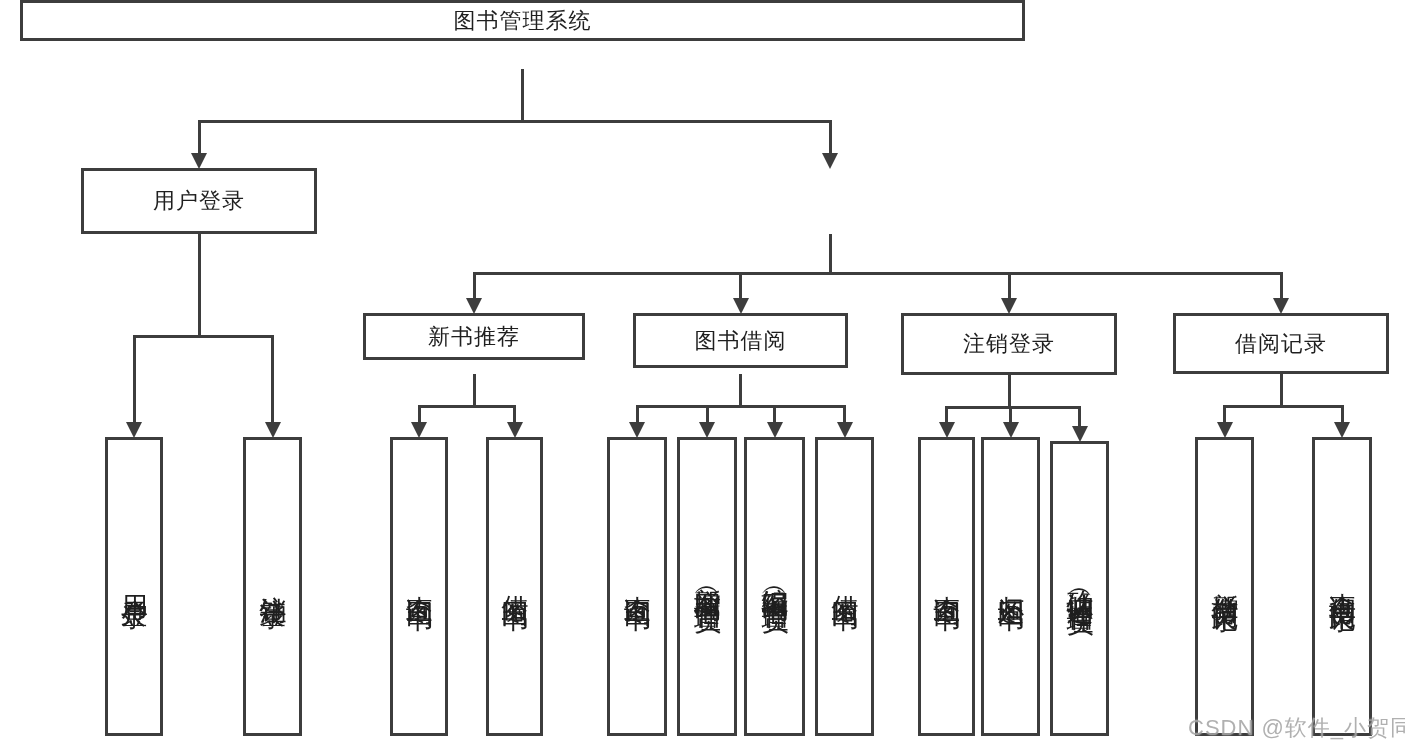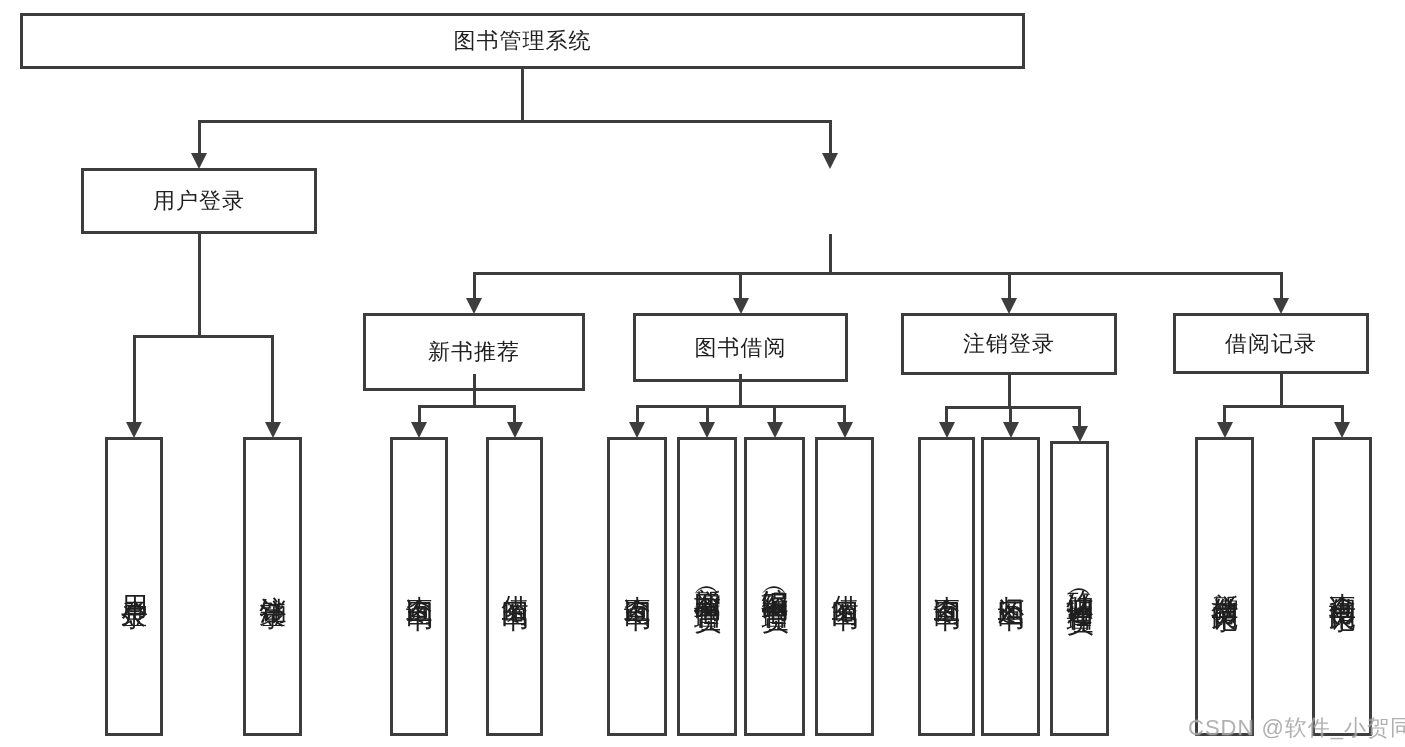--- a/index.html
+++ b/index.html
@@ -57,36 +57,36 @@
     letter-spacing:1px;
     text-shadow:0 0 2px rgba(255,255,255,.8);
     white-space:nowrap;
   }
 </style>
 </head>
 <body>
 
 <div class="stage" style="--line: #3d3d3d; --border: #3d3d3d; --text: #1f1f1f; --bg: #ffffff; --wm: #a6a6a6;">
   <span class="watermark">CSDN @软件_小贺同学</span>
-<div class="node horizontal" style="left: 20px; top: 13px; width: 1005px; height: 56px;">
+<div class="node horizontal" style="left: 20px; top: 0; width: 1005px; height: 41px;">
       <span class="label">图书管理系统</span>
     </div>
     <div class="node horizontal" style="left: 81px; top: 168px; width: 236px; height: 66px;">
       <span class="label">用户登录</span>
     </div>
-    <div class="node horizontal" style="left: 363px; top: 313px; width: 222px; height: 78px;">
+    <div class="node horizontal" style="left: 363px; top: 313px; width: 222px; height: 47px;">
       <span class="label">新书推荐</span>
     </div>
-    <div class="node horizontal" style="left: 633px; top: 313px; width: 215px; height: 69px;">
+    <div class="node horizontal" style="left: 633px; top: 313px; width: 215px; height: 55px;">
       <span class="label">图书借阅</span>
     </div>
     <div class="node horizontal" style="left: 901px; top: 313px; width: 216px; height: 62px;">
       <span class="label">注销登录</span>
     </div>
-    <div class="node horizontal" style="left: 1173px; top: 313px; width: 196px; height: 61px;">
+    <div class="node horizontal" style="left: 1173px; top: 313px; width: 216px; height: 61px;">
       <span class="label">借阅记录</span>
     </div>
     <div class="node vertical" style="left: 105px; top: 437px; width: 58px; height: 299px;">
       <span class="label">用户登录</span>
     </div>
     <div class="node vertical" style="left: 243px; top: 437px; width: 59px; height: 299px;">
       <span class="label">注销登录</span>
     </div>
     <div class="node vertical" style="left: 390px; top: 437px; width: 58px; height: 299px;">
       <span class="label">查询图书</span>

